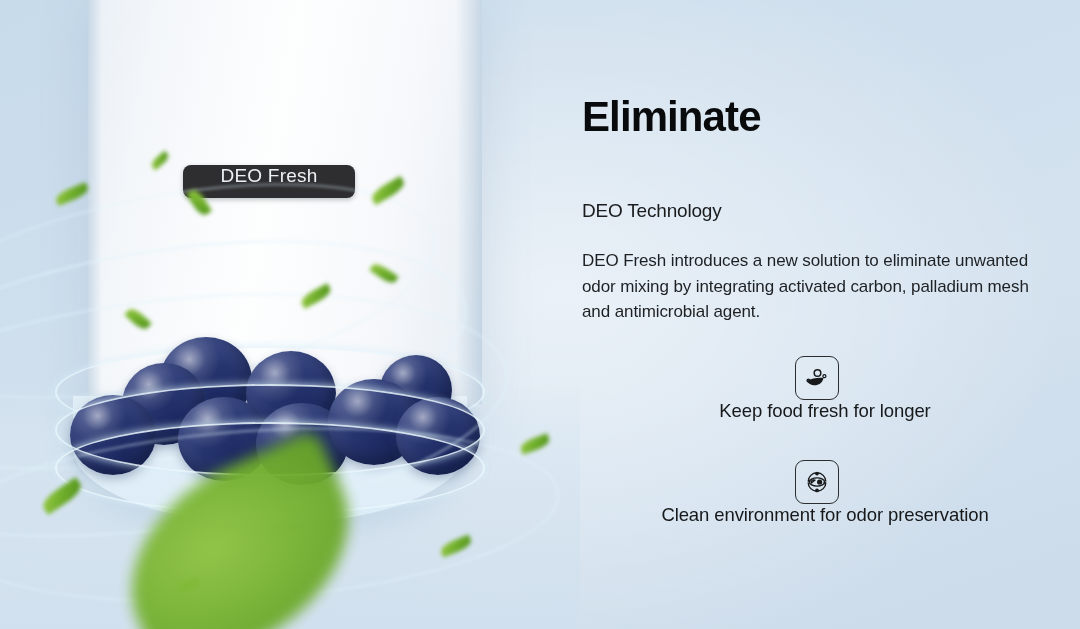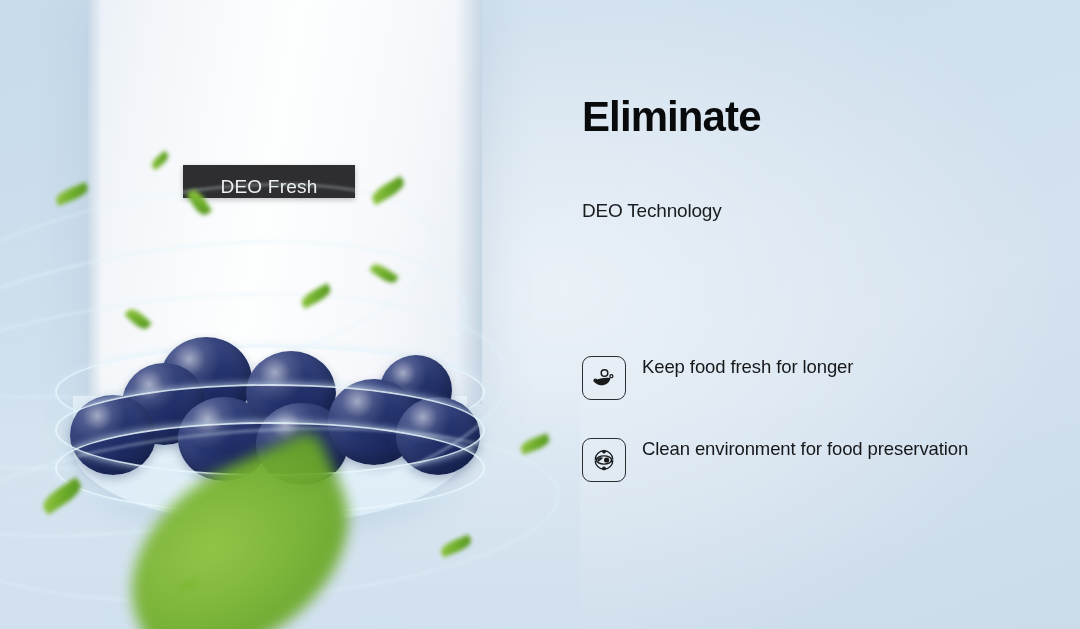--- a/index.html
+++ b/index.html
@@ -35,22 +35,23 @@
   .panel:after {
     content:""; position:absolute; right:0; top:0; width:26px; height:100%;
     background:linear-gradient(270deg, rgba(160,186,209,0.50), rgba(160,186,209,0));
   }
 
   .badge {
     position:absolute;
     left:183px; top:165px;
     width:172px; height:33px;
     background:#2e2e30;
-    display:flex; align-items:flex-end; justify-content:center;
+    display:flex; align-items:flex-start; justify-content:center;
     box-shadow:0 2px 5px rgba(40,50,60,0.28);
+    border-radius:8px;
   }
   .badge span {
     color:#eef1f3; font-size:19px; letter-spacing:0.2px;
     font-family:"Liberation Sans", sans-serif;
   }
 
   
   .table-surface {
     position:absolute; left:0; bottom:0; width:580px; height:250px;
     background:linear-gradient(180deg, rgba(214,228,240,0.0) 0%, rgba(216,230,241,0.55) 24%, rgba(209,224,238,0.9) 100%);
@@ -136,21 +137,21 @@
   .headline .l2 { display:block; }
   .subhead {
     position:absolute; left:0; top:200px;
     font-size:19px; color:#1a1c1e; font-weight:400; letter-spacing:-0.2px;
   }
   .body-copy {
     position:absolute; left:0; top:248px; width:478px;
     font-size:17px; line-height:25.5px; color:#1e2124; letter-spacing:-0.1px;
   }
   .features { position:absolute; left:0; top:356px; width:470px; }
-  .feature { display:flex; align-items:flex-start; margin-bottom:38px; }
+  .feature { display:flex; align-items:center; margin-bottom:38px;flex-direction:column; }
   .icon-box {
     width:44px; height:44px; flex:0 0 44px;
     border:1.6px solid #2b2e31; border-radius:9px;
     display:flex; align-items:center; justify-content:center;
     background:rgba(255,255,255,0.05);
   }
   .feature-label {
     margin-left:16px; font-size:18.5px; color:#16181a; letter-spacing:-0.1px;
   }
 </style>
@@ -213,20 +214,21 @@
   </div>
 
   <div class="content">
 
     <h1 class="headline">
       <span>Eliminate</span>
     </h1>
 
     <h2 class="subhead">DEO Technology</h2>
 
+    <p class="body-copy">DEO Fresh introduces a new solution to eliminate unwanted odor mixing by integrating activated carbon, palladium mesh and antimicrobial agent.</p>
 
     <div class="features">
 
       <div class="feature">
         <div class="icon-box">
           <svg width="28" height="28" viewBox="0 0 28 28" aria-hidden="true">
             <circle cx="14.5" cy="9" r="3.3" fill="none" stroke="#17191b" stroke-width="1.5"></circle>
             <circle cx="21.4" cy="12.2" r="1.5" fill="none" stroke="#17191b" stroke-width="1.3"></circle>
             <circle cx="5.4" cy="16.4" r="1.3" fill="none" stroke="#17191b" stroke-width="1.3"></circle>
             <path d="M3.5 16.8 C9 14.6 14 13.4 20.5 13.9 C19.4 19 15.2 21.6 10.6 21.2 C7.4 20.9 5.1 19.2 3.5 16.8 Z" fill="#17191b"></path>
@@ -242,18 +244,18 @@
             <path d="M22.8 14.4 A8.8 8.8 0 0 1 5.2 14.4" fill="none" stroke="#17191b" stroke-width="1.4"></path>
             <path d="M6.6 11.6 L5.0 13.9 L7.6 14.3 Z" fill="#17191b"></path>
             <path d="M21.4 16.4 L23.0 14.1 L20.4 13.7 Z" fill="#17191b"></path>
             <ellipse cx="14" cy="14" rx="7.6" ry="4.1" fill="none" stroke="#17191b" stroke-width="1.4"></ellipse>
             <circle cx="16.6" cy="14" r="2.6" fill="#17191b"></circle>
             <path d="M8.2 13.4 a3 3 0 0 1 3.6 -1.2 l-3.2 2.6 Z" fill="none" stroke="#17191b" stroke-width="1.3"></path>
             <circle cx="14" cy="5.6" r="1.9" fill="#17191b"></circle>
             <circle cx="14" cy="22.4" r="1.9" fill="#17191b"></circle>
           </svg>
         </div>
-        <div class="feature-label">Clean environment for food preservation</div>
+        <div class="feature-label">Clean environment for odor preservation</div>
       </div>
 
     </div>
   </div>
 </div>
 
 </body></html>

